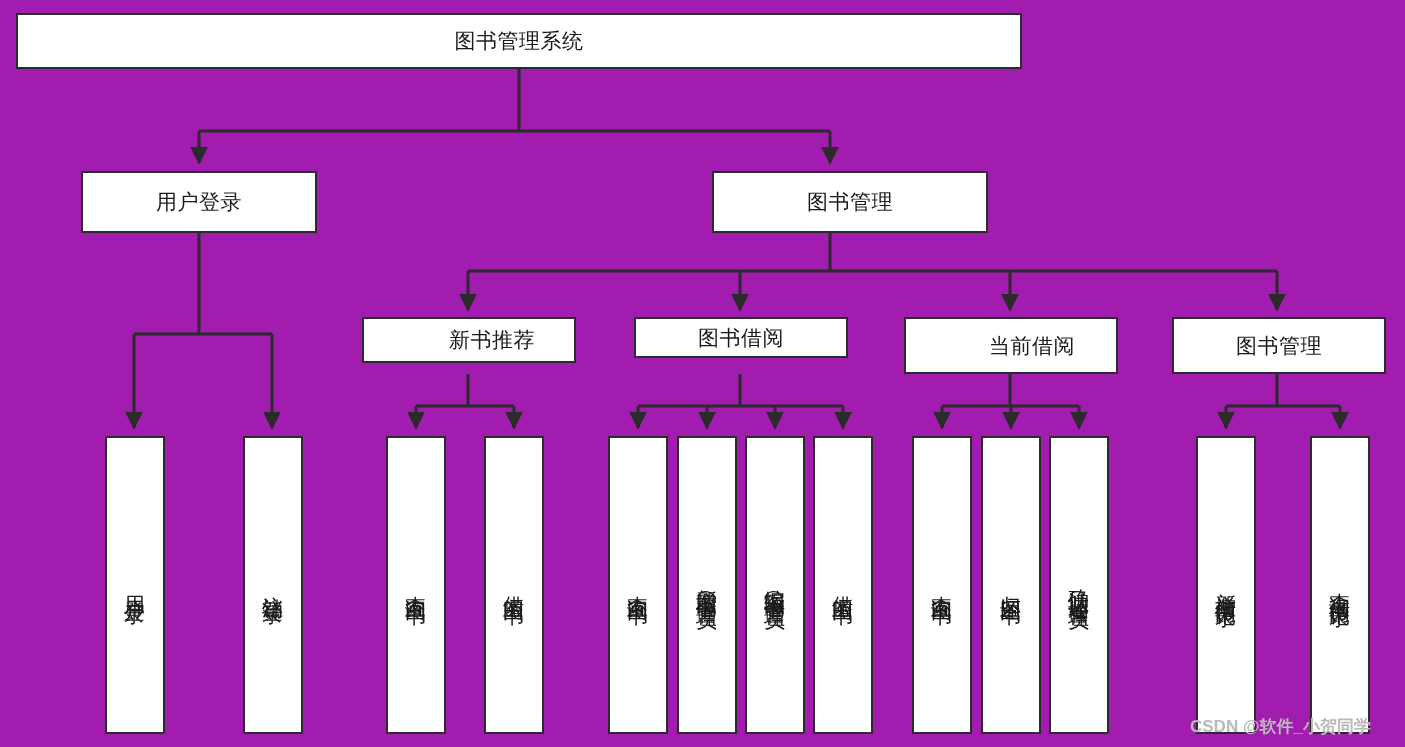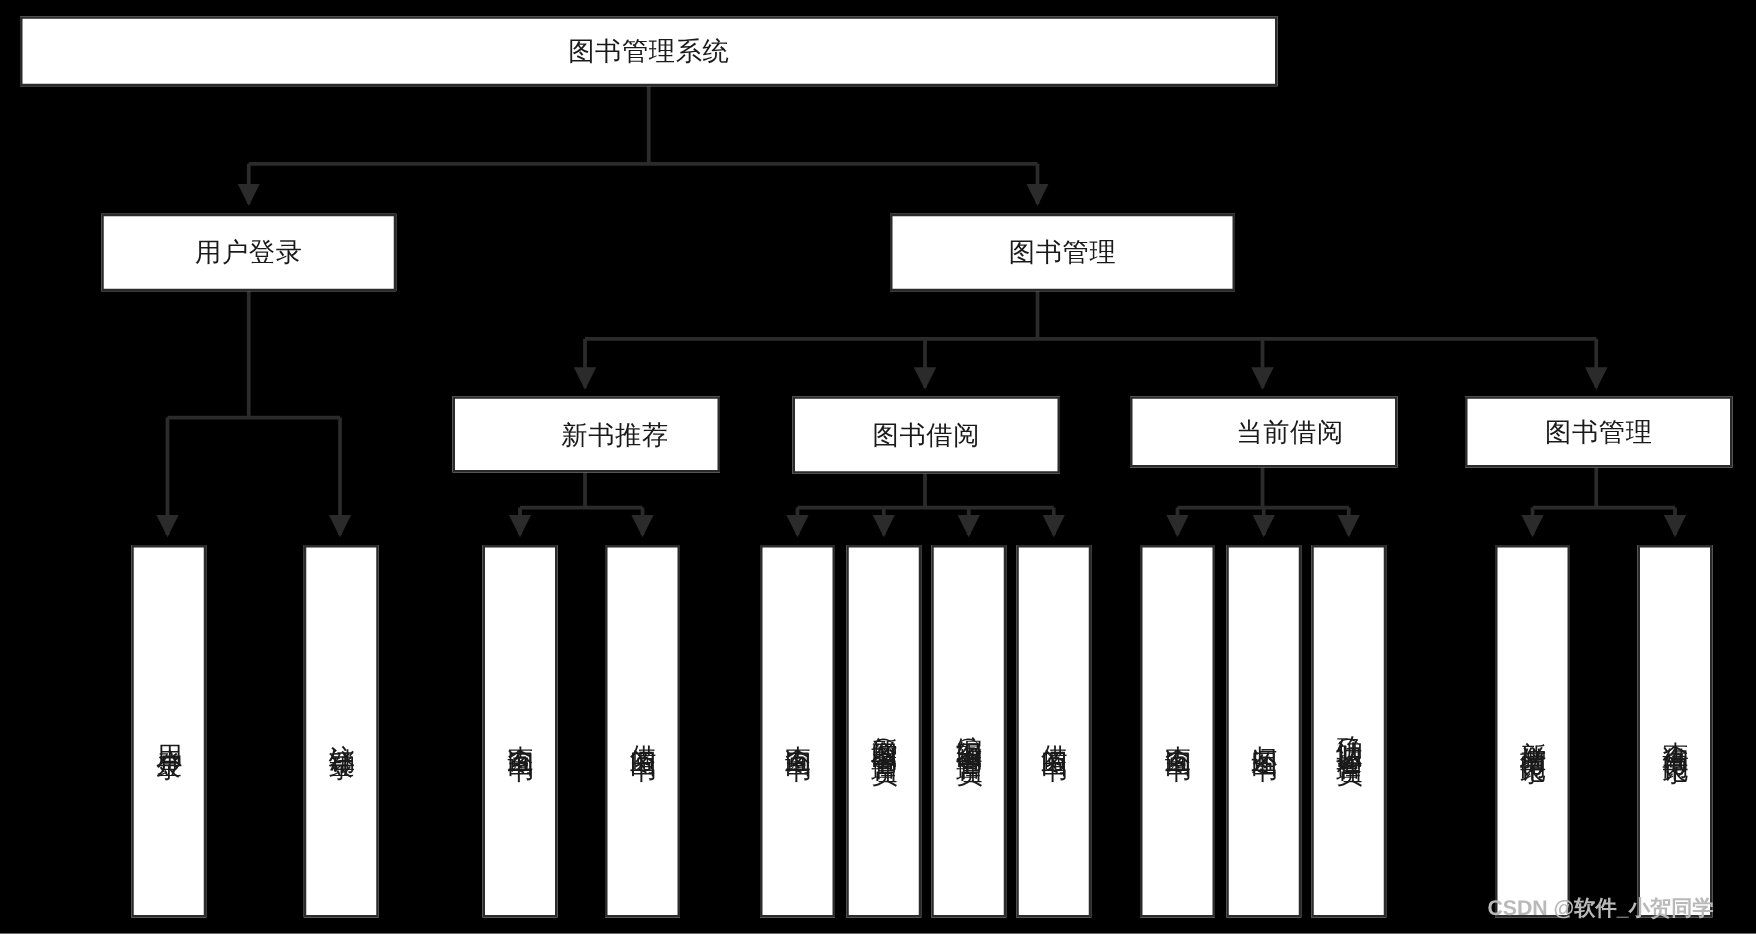--- a/index.html
+++ b/index.html
@@ -7,21 +7,21 @@
     padding: 0;
     background: #ffffff;
   }
   body {
     font-family: "Liberation Sans", "DejaVu Sans", sans-serif;
   }
   #diagram-root {
     position: relative;
     width: 1405px;
     height: 747px;
-    background: #000000;
+    background: #a21caf;
     overflow: hidden;
   }
   svg#connectors {
     position: absolute;
     left: 0;
     top: 0;
     width: 1405px;
     height: 747px;
     pointer-events: none;
   }
@@ -120,24 +120,24 @@
     <span class="label">图书管理系统</span>
   </div>
 
   <div class="node horizontal" id="l2-0" style="left: 81px; top: 171px; width: 236px; height: 62px;">
     <span class="label">用户登录</span>
   </div>
   <div class="node horizontal" id="l2-1" style="left: 712px; top: 171px; width: 276px; height: 62px;">
     <span class="label">图书管理</span>
   </div>
 
-  <div class="node horizontal" id="l3-0" style="left: 362px; top: 317px; width: 214px; height: 61px; padding-left: 46px;">
+  <div class="node horizontal" id="l3-0" style="left: 362px; top: 317px; width: 214px; height: 46px; padding-left: 46px;">
     <span class="label">新书推荐</span>
   </div>
-  <div class="node horizontal" id="l3-1" style="left: 634px; top: 317px; width: 214px; height: 62px;">
+  <div class="node horizontal" id="l3-1" style="left: 634px; top: 317px; width: 214px; height: 41px;">
     <span class="label">图书借阅</span>
   </div>
   <div class="node horizontal" id="l3-2" style="left: 904px; top: 317px; width: 214px; height: 57px; padding-left: 42px;">
     <span class="label">当前借阅</span>
   </div>
   <div class="node horizontal" id="l3-3" style="left: 1172px; top: 317px; width: 214px; height: 57px;">
     <span class="label">图书管理</span>
   </div>
 
   <div class="node vertical" id="lf-0" style="left: 105px; top: 436px; width: 60px; height: 298px;">

